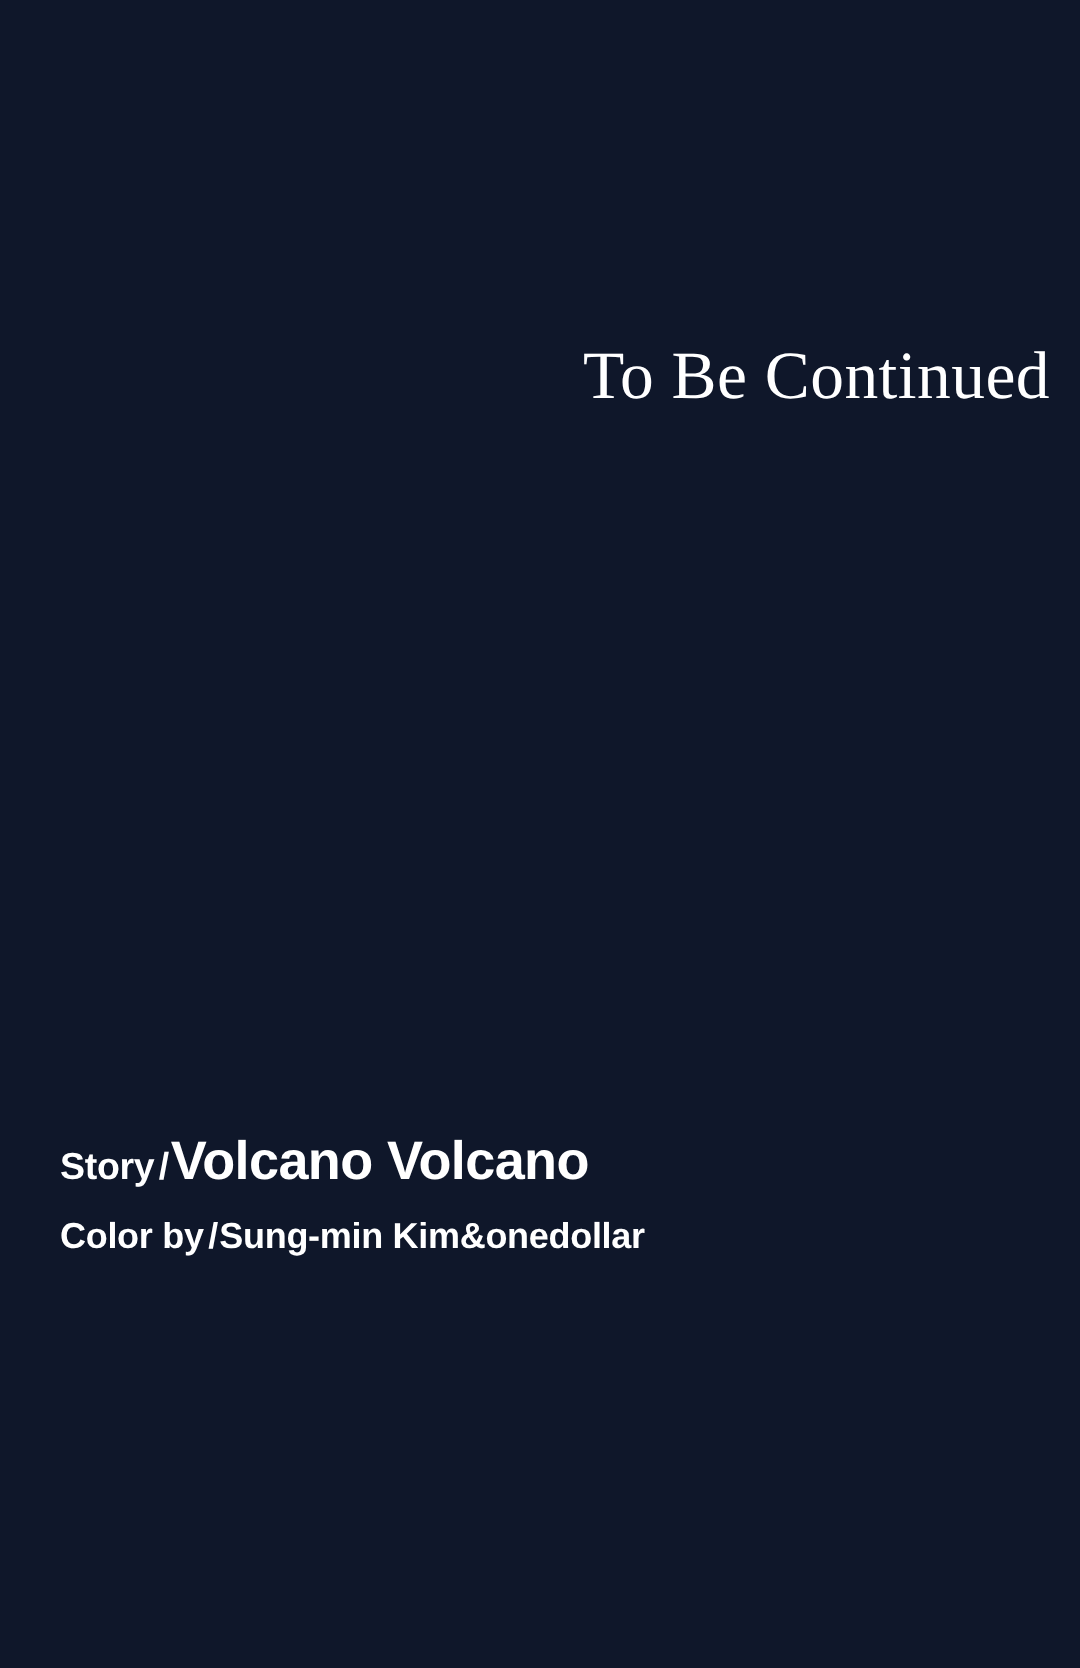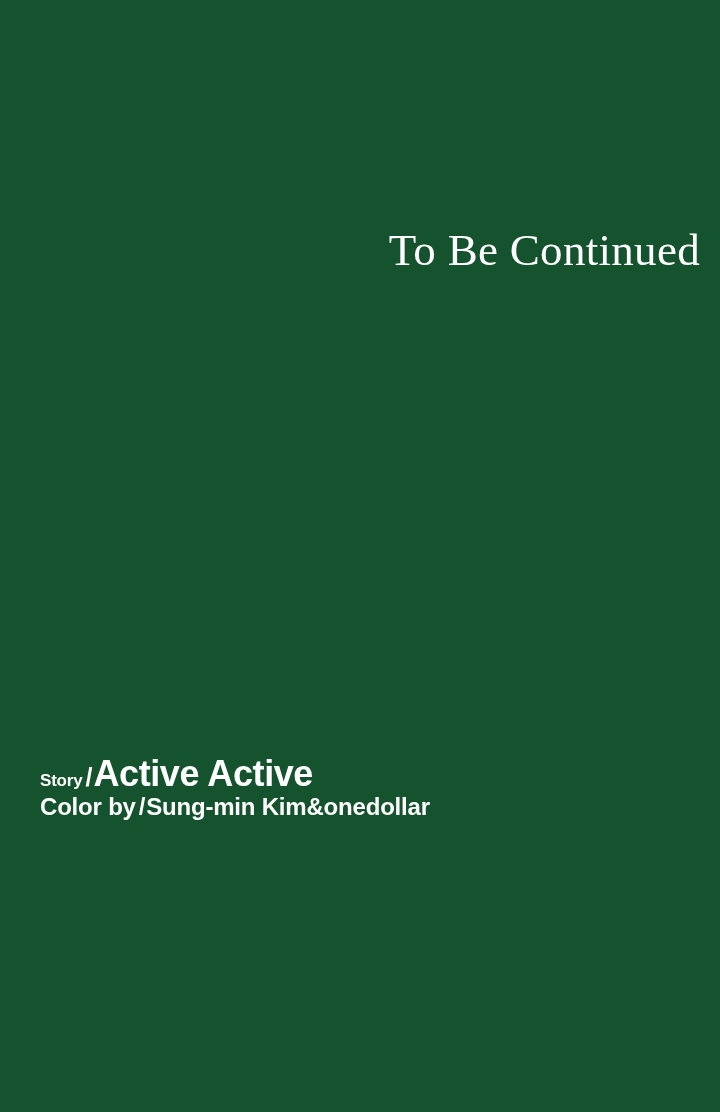--- a/index.html
+++ b/index.html
@@ -12,21 +12,21 @@
     height: 1112px;
     position: relative;
     overflow: hidden;
     font-family: "Liberation Sans", sans-serif;
     -webkit-font-smoothing: antialiased;
   }
 
   #page {
     position: absolute;
     inset: 0;
-    background: #14532d;
+    background: #0f172a;
     padding-left: 12px;
   }
 
   
   .tbc {
     position: absolute;
     right: 20px;
     top: 228px;
     font-family: "Liberation Serif", "DejaVu Serif", serif;
     font-weight: 400;
@@ -51,21 +51,21 @@
     white-space: nowrap;
     line-height: 1.0;
   }
 
   .credit-line + .credit-line {
     margin-top: 7px;
   }
 
   .credit-label {
     font-weight: 700;
-    font-size: 17px;
+    font-size: 25px;
     letter-spacing: -0.2px;
   }
 
   .credit-sep {
     font-weight: 700;
     font-size: 25px;
     padding: 0 1px 0 3px;
   }
 
   .credit-value {
@@ -76,34 +76,34 @@
 
   
   .credit-line.small .credit-label,
   .credit-line.small .credit-sep,
   .credit-line.small .credit-value {
     font-size: 24px;
     font-weight: 700;
     letter-spacing: -0.2px;
   }
   .credit-line.small {
-    margin-top: 3px;
+    margin-top: 21px;
   }
 </style>
 </head>
 <body>
 
 <div id="page">
 
   <div class="tbc">To Be Continued</div>
 
   <div class="credits">
 
     <div class="credit-line">
-      <span class="credit-label">Story</span><span class="credit-sep">/</span><span class="credit-value">Active Active</span>
+      <span class="credit-label">Story</span><span class="credit-sep">/</span><span class="credit-value">Volcano Volcano</span>
     </div>
 
 
     <div class="credit-line small">
       <span class="credit-label">Color by</span><span class="credit-sep">/</span><span class="credit-value">Sung-min Kim&amp;onedollar</span>
     </div>
 
   </div>
 
 </div>

